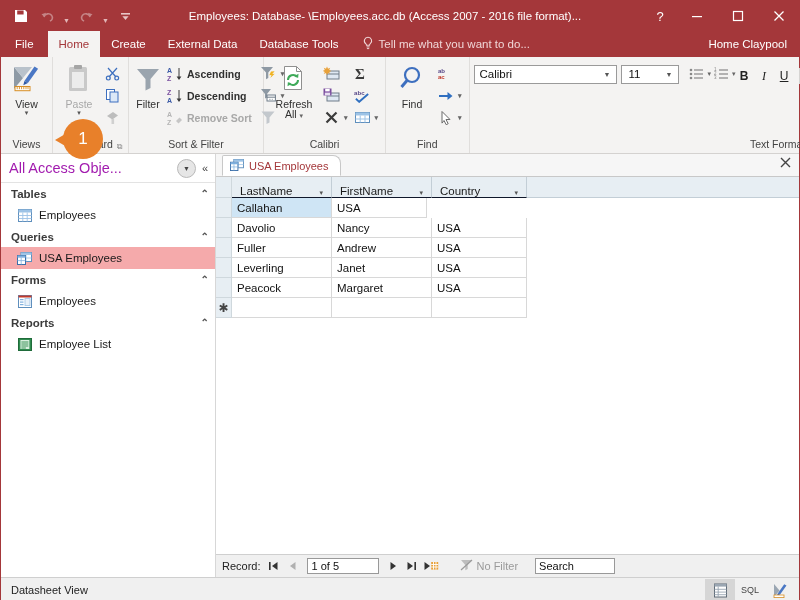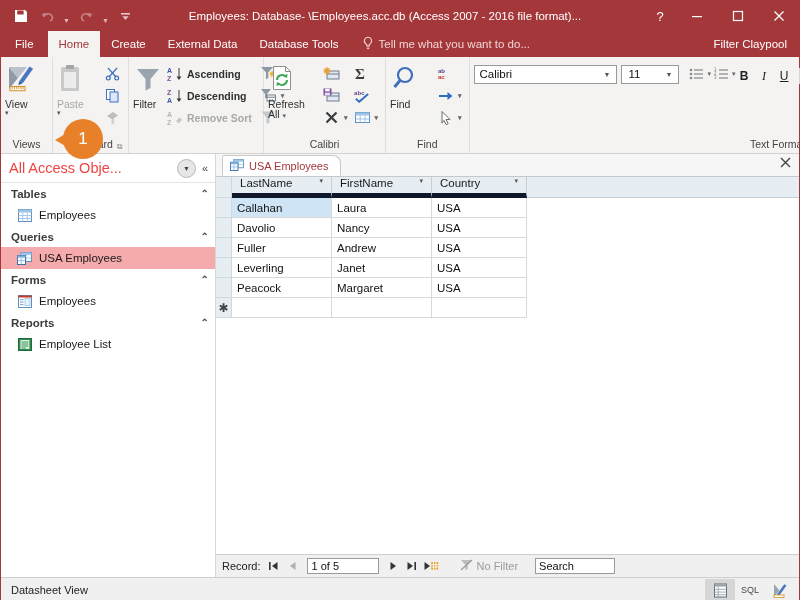--- a/index.html
+++ b/index.html
@@ -115,21 +115,21 @@
     position: relative;
   }
   .dlg-launcher {
     position: absolute; right: 4px; bottom: 2px;
     width: 9px; height: 9px; font-size: 8px; color: #888;
     line-height: 9px;
   }
 
   .bigbtn {
     width: 52px;
-    display: flex; flex-direction: column; 
+    display: flex; flex-direction: column; align-items: center;
     padding-top: 3px;
     font-size: 10.5px; color: #303030;
   }
   .bigbtn .lbl { margin-top: 2px; }
   .bigbtn .cap { font-size: 7px; color: #555; margin-top: -1px; }
   .bigbtn.dim { color: #a8a8a8; }
 
   .smallcol { display: flex; flex-direction: column; gap: 1px; padding-top: 2px; }
   .smallrow {
     display: flex; align-items: center; gap: 4px;
@@ -184,21 +184,21 @@
   .nav-header {
     height: 28px;
     display: flex; align-items: center;
     padding: 0 4px 0 8px;
     border-bottom: 1px solid #e3e3e3;
     background: #fff;
   }
   .nav-title {
     flex: 1;
     font-size: 14.5px;
-    color: #ef4444;
+    color: #a21caf;
   }
   .nav-drop {
     width: 17px; height: 17px; border-radius: 50%;
     background: #e6e6e6; border: 1px solid #b9b9b9;
     display: flex; align-items: center; justify-content: center;
     font-size: 7px; color: #444;
     margin-right: 6px;
   }
   .nav-collapse { font-size: 11px; color: #444; padding-right: 3px; }
 
@@ -259,22 +259,22 @@
     border-right: 1px solid #cfd8dd;
     border-bottom: 1px solid #cfd8dd;
     background: #e7eef3;
     display:flex; align-items:center; justify-content:center;
     font-size: 12px; color:#444;
   }
   .hcell {
     box-sizing: border-box;
     background: #e7eef3;
     border-right: 1px solid #c3ced6;
-    border-bottom: 5px solid #0f172a;
-    display: flex; align-items: flex-start;
+    border-bottom: 1px solid #0f172a;
+    display: flex; align-items: flex-end;
     font-size: 11.5px; color: #1a1a1a;
     padding: 0 8px 0 8px;
   }
   .hcell .hcaret { margin-left: auto; font-size: 7px; color: #555; }
   .hfill {
     flex: 1; background: #e7eef3;
     border-bottom: 1px solid #c3ced6;
     box-sizing: border-box;
   }
   .cell {
@@ -411,21 +411,21 @@
     <div class="tellme">
       <span class="bulb">
         <svg width="12" height="14" viewBox="0 0 12 14">
             <path fill="none" stroke="#f0d6d7" stroke-width="1.1" d="M6 1.2a3.6 3.6 0 0 1 2.3 6.4c-.5.5-.8 1-.8 1.6h-3c0-.6-.3-1.1-.8-1.6A3.6 3.6 0 0 1 6 1.2z"></path>
             <rect x="4.6" y="10.4" width="2.9" height="1" fill="#f0d6d7"></rect>
             <rect x="4.9" y="12.1" width="2.3" height="1" fill="#f0d6d7"></rect>
           </svg>
       </span>
       <span>Tell me what you want to do...</span>
     </div>
-    <div class="username">Filter Claypool</div>
+    <div class="username">Home Claypool</div>
   </div>
 
   <div class="ribbon">
 
     <div class="rgroup" style="width:52px">
       <div class="rgroup-body">
         <div class="bigbtn">
           <span>
             <svg width="34" height="30" viewBox="0 0 34 30">
               <path fill="#8e9aa5" d="M4 3l9 11-9 11z"></path>
@@ -557,20 +557,21 @@
           </div>
           <div class="smallrow dim">
             <span class="ic">
               <svg width="16" height="15" viewBox="0 0 16 15">
                   <path fill="#c3c8cd" d="M1.5 1.5h13l-5 6v5l-3 1.5v-6.5z"></path>
                 </svg>
             </span>
           </div>
         </div>
       </div>
+      <div class="rgroup-label">Sort &amp; Filter</div>
     </div>
 
     <div class="rgroup" style="width:125px">
       <div class="rgroup-body">
         <div class="bigbtn" style="width:52px">
           <span>
             <svg width="30" height="30" viewBox="0 0 30 30">
               <path fill="#fff" stroke="#8f8f8f" stroke-width="1" d="M5.5 2.5h12l5 5v18h-17z"></path>
               <path fill="none" stroke="#8f8f8f" stroke-width="1" d="M17.5 2.5v5h5"></path>
               <path fill="none" stroke="#3faa5a" stroke-width="2" d="M9 16a5 5 0 0 1 9-3"></path>
@@ -957,21 +958,20 @@
           <div class="hcell" style="width:95px">
             <span>Country</span>
             <span class="hcaret">▾</span>
           </div>
           <div class="hfill"></div>
         </div>
 
         <div class="gridrow">
           <div class="sel-col"></div>
           <div class="cell selected" style="width:100px">Callahan</div>
-          <div class="cell" style="width:100px">Laura</div>
           <div class="cell" style="width:95px">USA</div>
           <div class="cfill"></div>
         </div>
         <div class="gridrow">
           <div class="sel-col"></div>
           <div class="cell" style="width:100px">Davolio</div>
           <div class="cell" style="width:100px">Nancy</div>
           <div class="cell" style="width:95px">USA</div>
           <div class="cfill"></div>
         </div>

